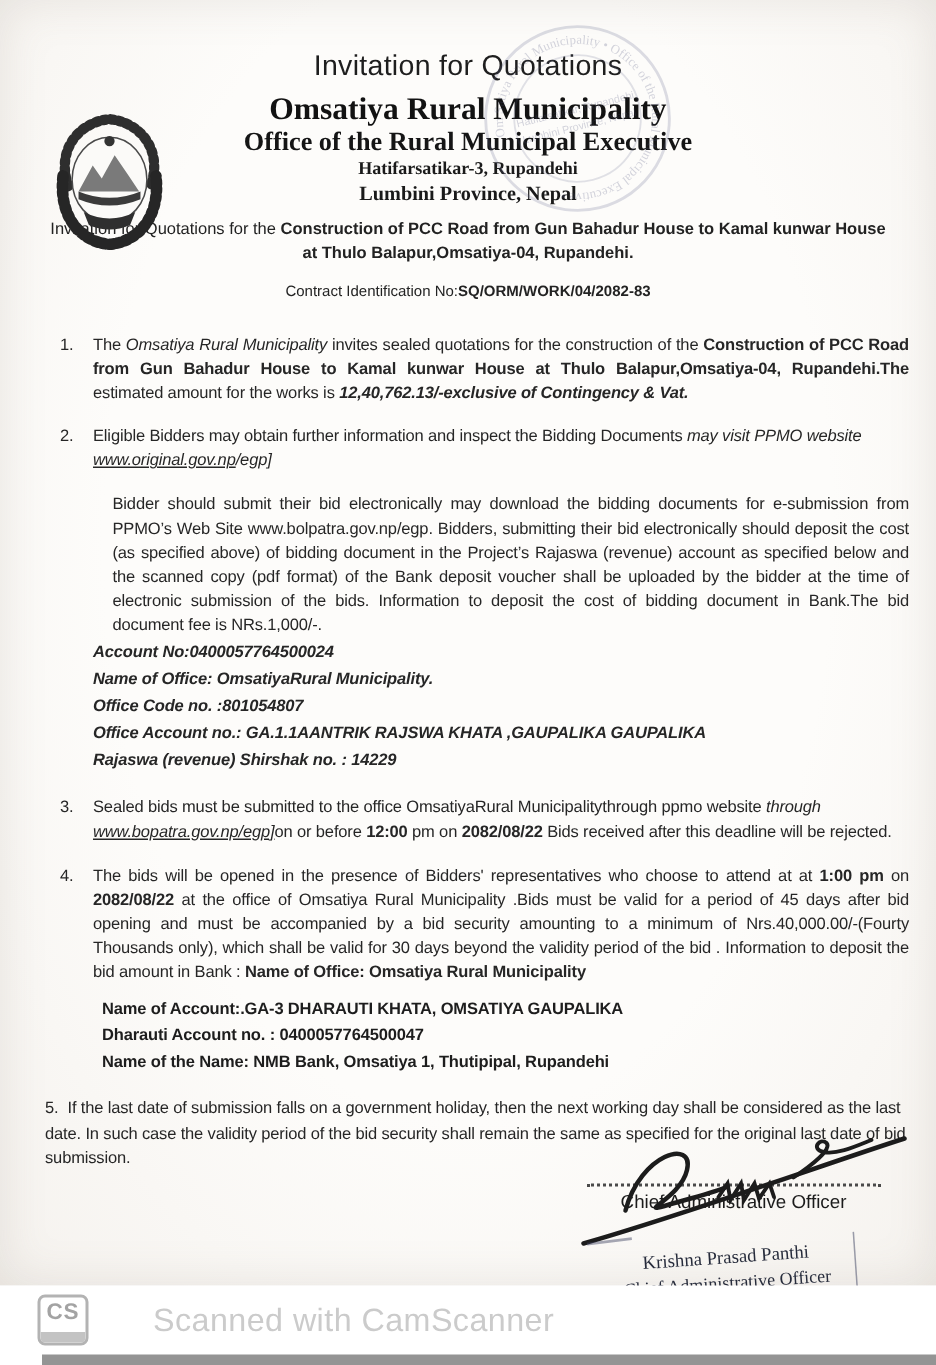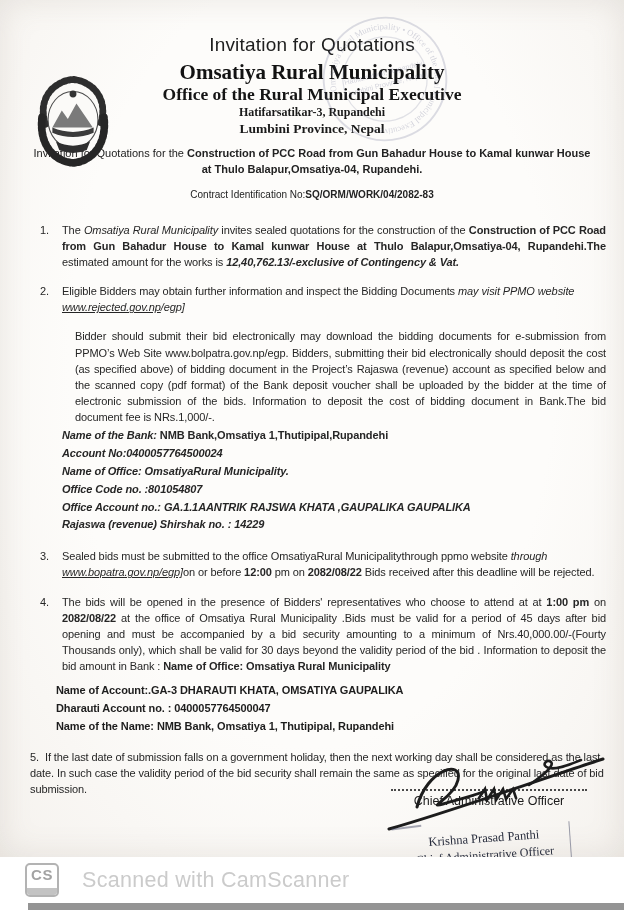--- a/index.html
+++ b/index.html
@@ -42,40 +42,40 @@
   .round-stamp { position:absolute; left:318px; top:12px; width:134px; height:134px; opacity:0.55; transform:rotate(-14deg); pointer-events:none; }
   .round-stamp svg { width:100%; height:100%; }
 
   
   .list { margin:22px 18px 0 40px; font-size:11px; line-height:1.47; letter-spacing:-0.1px; color:#262626; }
   .li { position:relative; padding-left:22px; margin-bottom:13px; }
   .li .num { position:absolute; left:0; top:0; }
   .just { text-align:justify; }
   .indent { margin-left:35px; }
   .bank1 { margin-left:22px; line-height:1.62; margin-bottom:14px; }
-  .bank2 { margin-left:16px; line-height:1.6; margin-bottom:14px; font-weight:700; color:#1d1d1d; }
+  .bank2 { margin-left:28px; line-height:1.6; margin-bottom:14px; font-weight:700; color:#1d1d1d; }
   .flush { margin-left:-10px; margin-top:12px; text-align:left; }
   .flush .num5 { padding-right:6px; }
 
   
   .sig-area { position:absolute; left:385px; top:753px; width:225px; height:104px; }
   .sig-scrawl { position:absolute; left:-2px; top:0; width:225px; height:80px; }
   .dotted-line { position:absolute; left:6px; top:36px; width:196px; border-top:2px dotted #4a4a4a; }
   .sig-role { position:absolute; left:6px; top:41px; width:196px; text-align:center; font-size:12.5px; color:#1b1b1b; }
   .stamp-box { position:absolute; left:18px; top:74px; width:168px; transform:rotate(-4deg);
     font-family:"Liberation Serif", serif; color:#272c3c; text-align:center; line-height:1.45;
     border-right:1.5px solid rgba(60,65,95,0.5); padding:2px 6px 3px 2px; }
   .stamp-box::before { content:""; position:absolute; left:-10px; top:-6px; width:30px; height:4px;
     border-top:2px solid rgba(60,65,95,0.45); transform:rotate(-3deg); }
   .stamp-name { font-size:12.5px; }
   .stamp-role { font-size:12px; }
 
   
   .footer { position:absolute; left:0; top:857px; width:624px; height:46px; background:#ffffff;
-    display:flex; align-items:center; }
+    display:flex; align-items:center;gap:20px; }
   .cs-badge { position:relative; margin-left:25px; width:34px; height:34px; border:2px solid #b3b3b3;
     border-radius:5px; background:#fff; overflow:hidden; }
   .cs-badge .cs-letters { position:absolute; left:0; top:1px; width:100%; text-align:center;
     font-size:15px; font-weight:700; color:#a3a3a3; letter-spacing:0.5px; }
   .cs-badge .cs-tab { position:absolute; left:0; bottom:0; width:100%; height:7px; background:#c3c3c3; }
   .cs-text { margin-left:23px; font-size:21.5px; color:#cbcbcb; letter-spacing:0.3px; }
   .bottom-strip { position:absolute; left:28px; top:903px; width:596px; height:7px; background:#949494; }
 </style>
 </head>
 <body>
@@ -129,27 +129,26 @@
     <div class="list">
 
       <p class="li just">
         <span class="num">1.</span>
         <span>The </span><span class="i">Omsatiya Rural Municipality</span><span> invites sealed quotations for the construction of the </span><span class="b">Construction of PCC Road from  Gun  Bahadur House to Kamal  kunwar House at Thulo Balapur,Omsatiya-04, Rupandehi.The </span><span>estimated amount for the works is </span><span class="bi">12,40,762.13/-exclusive of Contingency &amp; Vat.</span>
       </p>
 
       <p class="li">
         <span class="num">2.</span>
         <span>Eligible Bidders may obtain further information and inspect the Bidding Documents </span><span class="i">may visit PPMO website</span><br>
-        <span class="i u">www.rejected.gov.np</span><span class="i">/egp]</span>
+        <span class="i u">www.original.gov.np</span><span class="i">/egp]</span>
       </p>
 
       <p class="indent just" style="margin-bottom:2px;">Bidder should submit their bid electronically may download  the bidding documents for e-submission from PPMO’s Web Site www.bolpatra.gov.np/egp. Bidders, submitting their bid electronically should deposit the cost (as specified above) of bidding document in the Project’s Rajaswa (revenue) account as specified below and the scanned copy (pdf format) of the Bank deposit voucher shall be uploaded by the bidder at the time of electronic submission of the bids. Information to deposit the cost of bidding document in Bank.The bid document fee is NRs.1,000/-.</p>
 
       <div class="bank1">
-        <div><span class="bi">Name of the Bank:</span><span class="b"> NMB Bank,Omsatiya 1,Thutipipal,Rupandehi</span></div>
         <div class="bi">Account No:0400057764500024</div>
         <div class="bi">Name of Office: OmsatiyaRural  Municipality.</div>
         <div class="bi">Office Code no. :801054807</div>
         <div class="bi">Office Account no.: GA.1.1AANTRIK RAJSWA KHATA ,GAUPALIKA GAUPALIKA</div>
         <div class="bi">Rajaswa (revenue) Shirshak no. : 14229</div>
       </div>
 
       <p class="li">
         <span class="num">3.</span>
         <span>Sealed bids must be submitted to the office OmsatiyaRural  Municipalitythrough ppmo website </span><span class="i">through</span><br>

